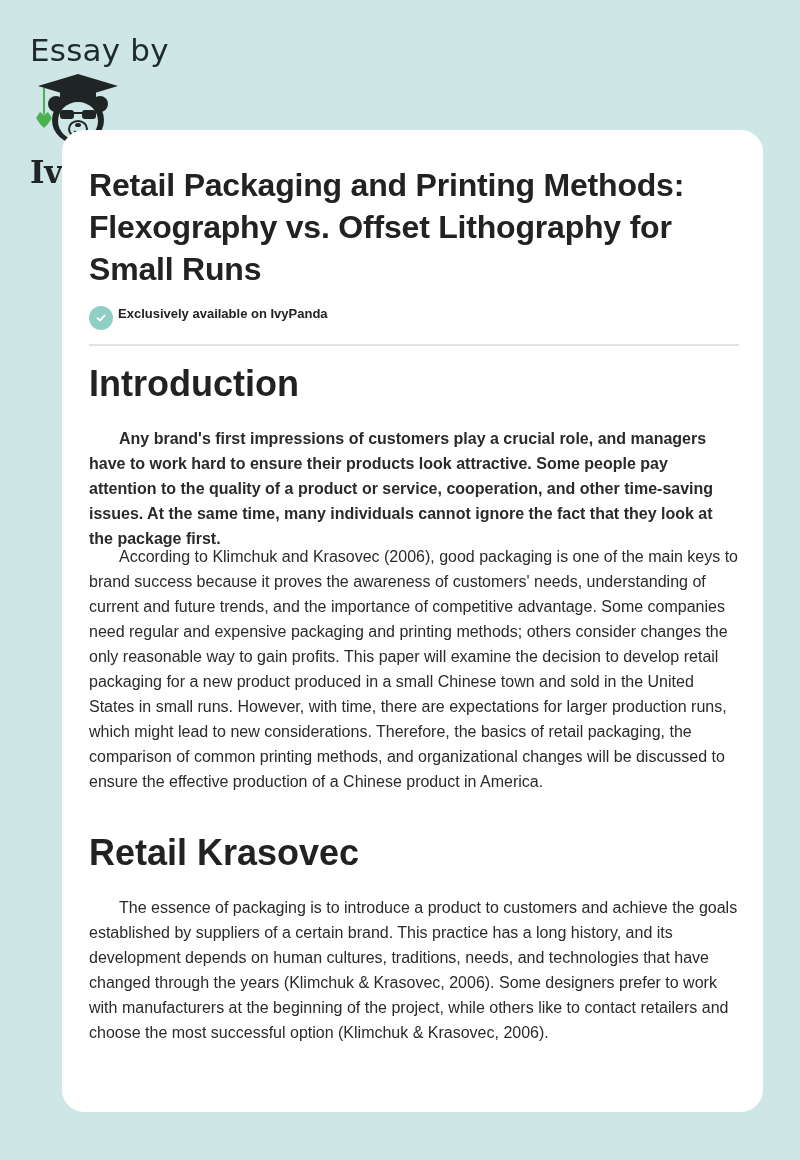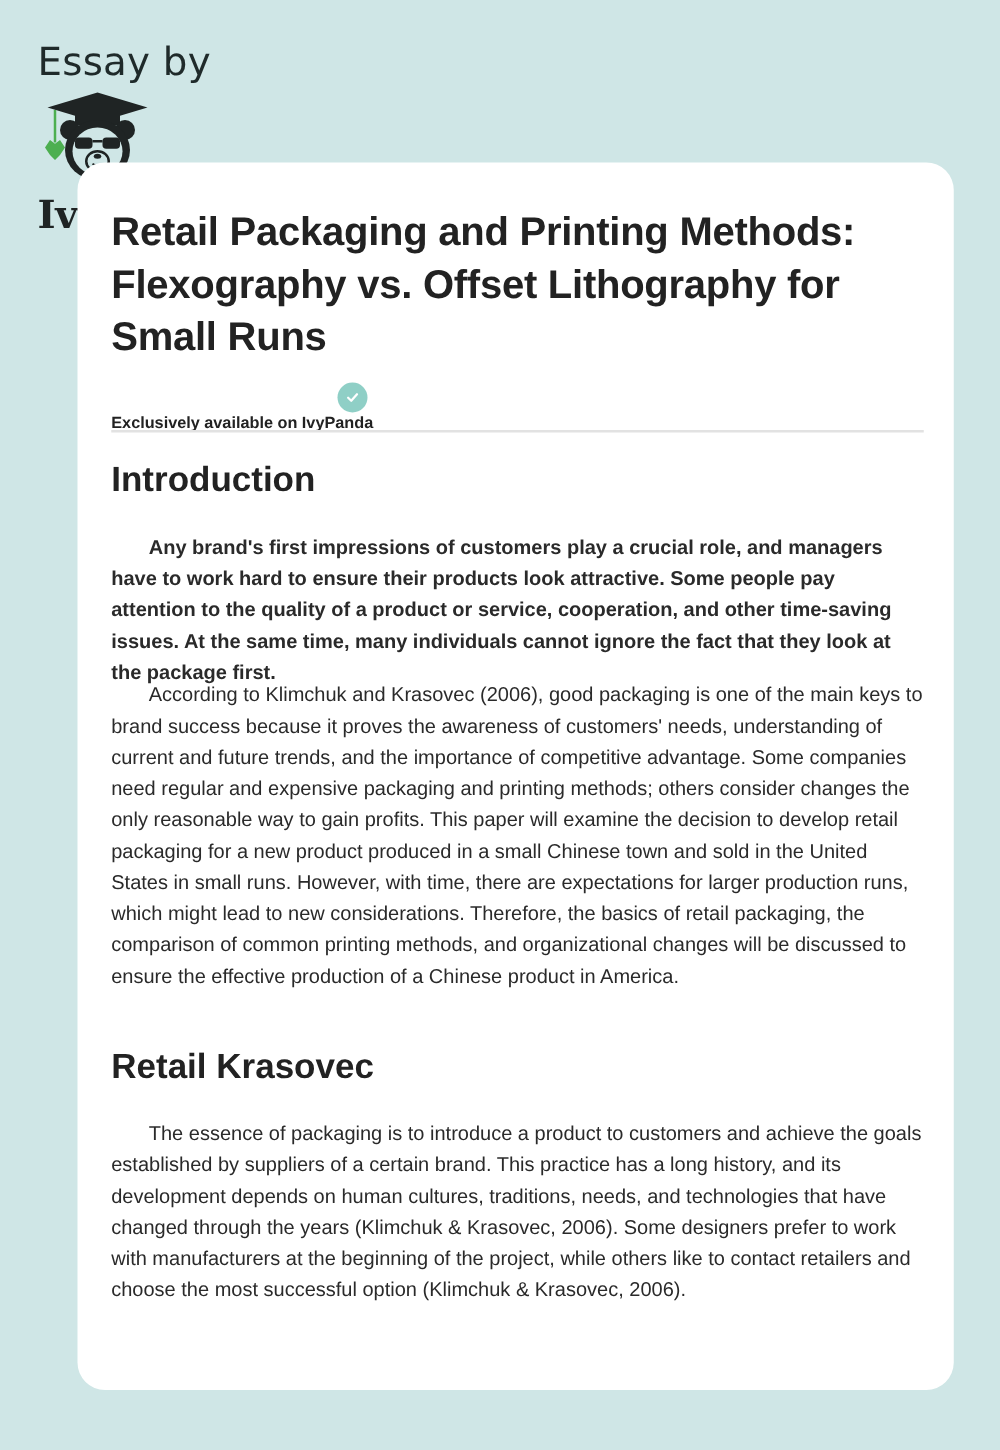--- a/index.html
+++ b/index.html
@@ -78,22 +78,21 @@
       font-weight: bold;
       line-height: 42px;
       color: #222222;
       letter-spacing: -0.2px;
     }
     .exclusive {
       position: absolute;
       top: 176px;
       left: 0;
       display: flex;
-      align-items: flex-end;
-      flex-direction: column;
+      align-items: flex-start;
     }
     .check-badge {
       width: 24px;
       height: 24px;
       border-radius: 50%;
       background: #8fcfc6;
       display: flex;
       align-items: center;
       justify-content: center;
       margin-right: 5px;
@@ -108,21 +107,21 @@
       top: 214px;
       left: 0;
       width: 650px;
       height: 2px;
       background: #e2e2e2;
     }
     .h2 {
       position: absolute;
       left: 0;
       margin: 0;
-      font-size: 28px;
+      font-size: 36px;
       font-weight: bold;
       color: #222222;
       line-height: 36px;
     }
     .para {
       position: absolute;
       left: 0;
       width: 650px;
       margin: 0;
       font-size: 16px;

